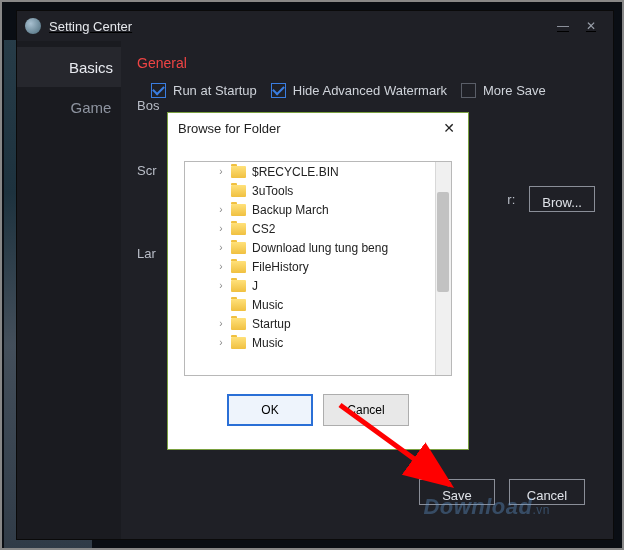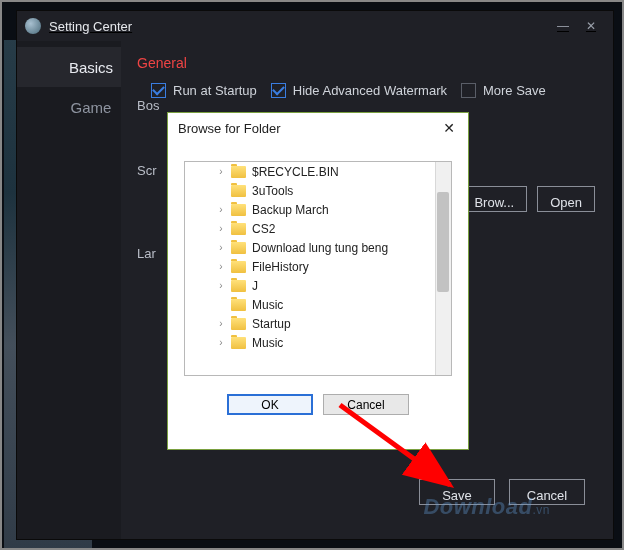--- a/index.html
+++ b/index.html
@@ -47,21 +47,21 @@
 .browse-close { width: 18px; height: 18px; display: flex; align-items: center; justify-content: center; font-size: 14px; cursor: default; }
 .tree-wrap { margin: 18px 16px 0 16px; border: 1px solid #b8b8b8; height: 215px; position: relative; overflow: hidden; }
 .tree { position: absolute; inset: 0 16px 0 0; overflow: hidden; }
 .scrollbar-track { position: absolute; right: 0; top: 0; bottom: 0; width: 16px; background: #f0f0f0; border-left: 1px solid #d8d8d8; }
 .scrollbar-thumb { position: absolute; right: 2px; top: 30px; width: 12px; height: 100px; background: #c2c2c2; border-radius: 2px; }
 .node { display: flex; align-items: center; height: 19px; font-size: 12px; color: #222; padding-left: 30px; }
 .node .chevron { width: 12px; color: #888; font-size: 10px; margin-right: 4px; display:flex; justify-content:center; }
 .node .folder { width: 15px; height: 12px; background: linear-gradient(#ffe17a,#f0c040); border-radius: 1px; margin-right: 6px; position: relative; }
 .node .folder::before { content:""; position:absolute; top:-2px; left:0; width:6px; height:2px; background:#f0c040; border-radius:1px 1px 0 0; }
 .browse-btns { display: flex; justify-content: center; gap: 10px; margin-top: 18px; }
-.winbtn2 { height: 21px; width: 86px; font-size: 12px; background: #e8e8e8; border: 1px solid #adadad; cursor: default; text-align: center; }
+.winbtn2 { height: 32px; width: 86px; font-size: 12px; background: #e8e8e8; border: 1px solid #adadad; cursor: default; text-align: center; }
 .winbtn2.primary { border: 2px solid #2a6fd6; background: #eef4fc; }
 
 .arrow { position: absolute; left: 330px; top: 395px; pointer-events: none; }
 </style>
 </head>
 <body>
 
 <div class="outer">
 <div class="backdrop"></div>
 
@@ -96,21 +96,20 @@
           <span>More Save</span>
         </div>
       </div>
 
       <div class="faint-label">Bos</div>
       <div class="faint-label" style="margin-bottom:8px;">Scr</div>
 
       <div style="display:flex; justify-content:flex-end; align-items:center; gap:10px; margin-bottom:34px;">
         <span style="color:#b9bdc7; margin-right:4px;">r:</span>
         <button class="obtn">Brow...</button>
-        <button class="obtn">Open</button>
       </div>
 
       <div class="faint-label">Lar</div>
 
       <div class="footer-btns">
         <button class="obtn">Save</button>
         <button class="obtn">Cancel</button>
       </div>
     </div>
   </div>

